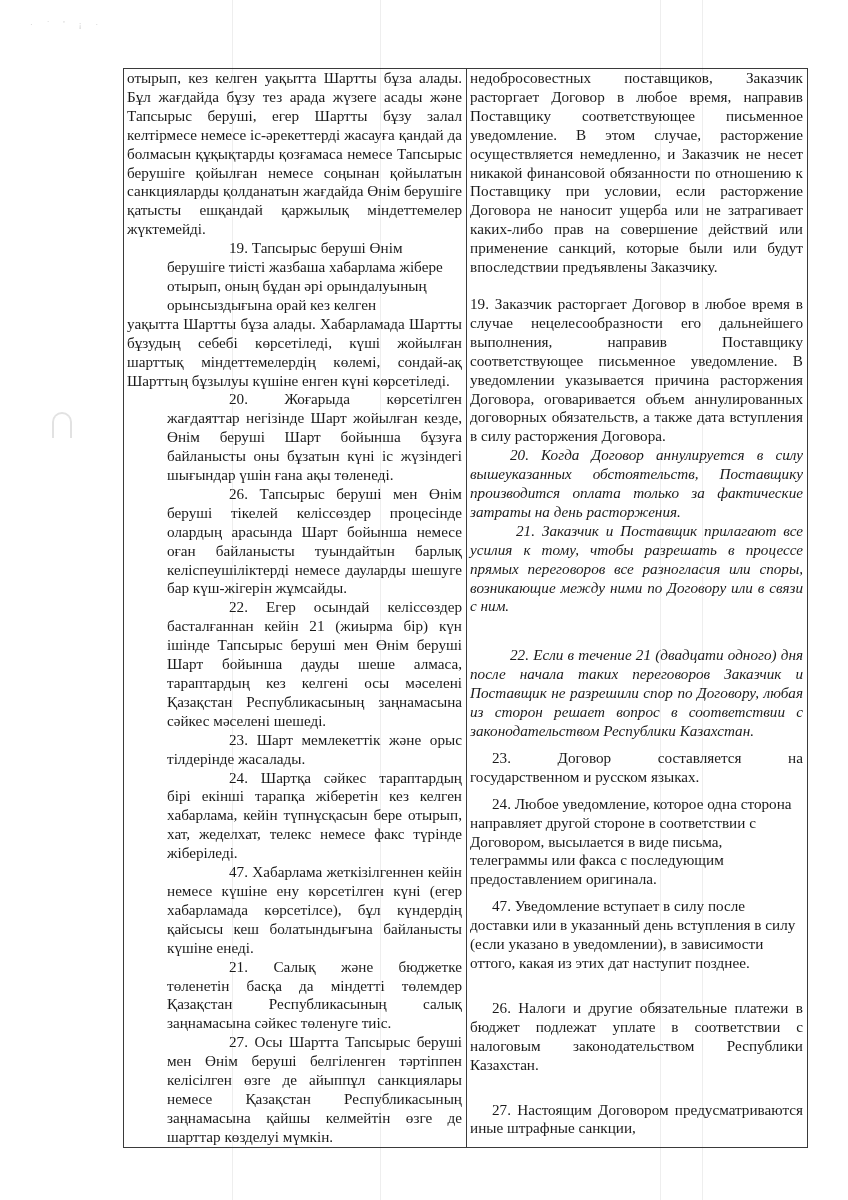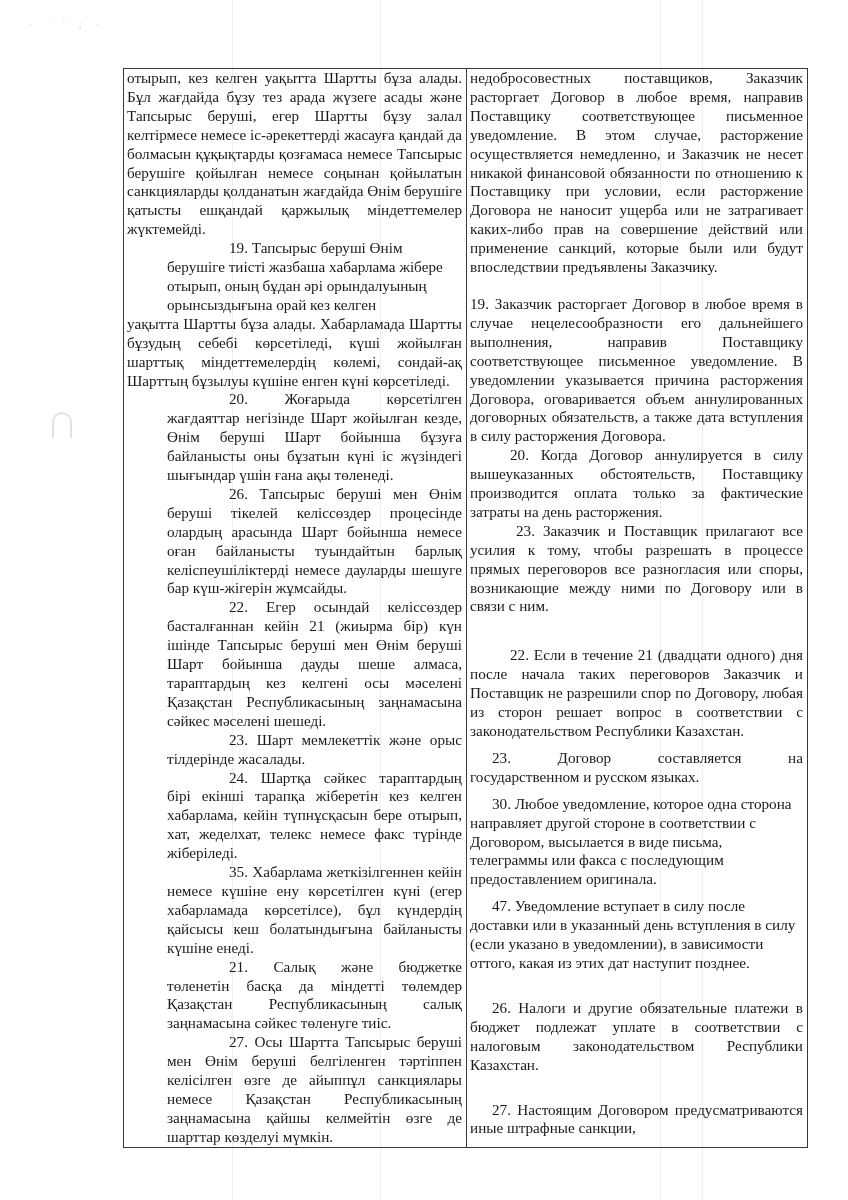--- a/index.html
+++ b/index.html
@@ -20,21 +20,21 @@
   }
   table.contract td {
     vertical-align: top; border: 1px solid #3a3a3a;
     padding: 0 4px 0 3px;
     font-size: 15.2px; line-height: 18.9px; text-align: justify;
   }
   col.c1 { width: 343px; }
   col.c2 { width: 341px; }
   p { margin: 0; }
   .ind { text-indent: 62px; margin-left: 40px; }
-  .ind2 { text-indent: 40px; }
+  .ind2 { text-indent: 40px; font-style: italic; }
   .ind3 { text-indent: 22px; margin-top: 8px; }
   .gap { height: 18px; }
   .gap2 { height: 30px; }
   .nj { text-align: left; }
 </style>
 </head>
 <body>
 
 <div class="scan-line" style="left:232px"></div>
 <div class="scan-line" style="left:380px"></div>
@@ -52,34 +52,34 @@
       <tr>
     <td>
       <p>отырып, кез келген уақытта Шартты бұза алады. Бұл жағдайда бұзу тез арада жүзеге асады және Тапсырыс беруші, егер Шартты бұзу залал келтірмесе немесе іс-әрекеттерді жасауға қандай да болмасын құқықтарды қозғамаса немесе Тапсырыс берушіге қойылған немесе соңынан қойылатын санкцияларды қолданатын жағдайда Өнім берушіге қатысты ешқандай қаржылық міндеттемелер жүктемейді.</p>
       <p class="ind" style="text-align:left">19. Тапсырыс беруші Өнім берушіге тиісті жазбаша хабарлама жібере отырып, оның бұдан әрі орындалуының орынсыздығына орай кез келген</p>
       <p>уақытта Шартты бұза алады. Хабарламада Шартты бұзудың себебі көрсетіледі, күші жойылған шарттық міндеттемелердің көлемі, сондай-ақ Шарттың бұзылуы күшіне енген күні көрсетіледі.</p>
       <p class="ind">20. Жоғарыда көрсетілген жағдаяттар негізінде Шарт жойылған кезде, Өнім беруші Шарт бойынша бұзуға байланысты оны бұзатын күні іс жүзіндегі шығындар үшін ғана ақы төленеді.</p>
       <p class="ind">26. Тапсырыс беруші мен Өнім беруші тікелей келіссөздер процесінде олардың арасында Шарт бойынша немесе оған байланысты туындайтын барлық келіспеушіліктерді немесе дауларды шешуге бар күш-жігерін жұмсайды.</p>
       <p class="ind">22. Егер осындай келіссөздер басталғаннан кейін 21 (жиырма бір) күн ішінде Тапсырыс беруші мен Өнім беруші Шарт бойынша дауды шеше алмаса, тараптардың кез келгені осы мәселені Қазақстан Республикасының заңнамасына сәйкес мәселені шешеді.</p>
       <p class="ind">23. Шарт мемлекеттік және орыс тілдерінде жасалады.</p>
       <p class="ind">24. Шартқа сәйкес тараптардың бірі екінші тарапқа жіберетін кез келген хабарлама, кейін түпнұсқасын бере отырып, хат, жеделхат, телекс немесе факс түрінде жіберіледі.</p>
-      <p class="ind">35. Хабарлама жеткізілгеннен кейін немесе күшіне ену көрсетілген күні (егер хабарламада көрсетілсе), бұл күндердің қайсысы кеш болатындығына байланысты күшіне енеді.</p>
+      <p class="ind">47. Хабарлама жеткізілгеннен кейін немесе күшіне ену көрсетілген күні (егер хабарламада көрсетілсе), бұл күндердің қайсысы кеш болатындығына байланысты күшіне енеді.</p>
       <p class="ind">21. Салық және бюджетке төленетін басқа да міндетті төлемдер Қазақстан Республикасының салық заңнамасына сәйкес төленуге тиіс.</p>
       <p class="ind">27. Осы Шартта Тапсырыс беруші мен Өнім беруші белгіленген тәртіппен келісілген өзге де айыппұл санкциялары немесе Қазақстан Республикасының заңнамасына қайшы келмейтін өзге де шарттар көзделуі мүмкін.</p>
     </td>
     <td>
       <p>недобросовестных поставщиков, Заказчик расторгает Договор в любое время, направив Поставщику соответствующее письменное уведомление. В этом случае, расторжение осуществляется немедленно, и Заказчик не несет никакой финансовой обязанности по отношению к Поставщику при условии, если расторжение Договора не наносит ущерба или не затрагивает каких-либо прав на совершение действий или применение санкций, которые были или будут впоследствии предъявлены Заказчику.</p>
       <div class="gap"></div>
       <p>19. Заказчик расторгает Договор в любое время в случае нецелесообразности его дальнейшего выполнения, направив Поставщику соответствующее письменное уведомление. В уведомлении указывается причина расторжения Договора, оговаривается объем аннулированных договорных обязательств, а также дата вступления в силу расторжения Договора.</p>
       <p class="ind2">20. Когда Договор аннулируется в силу вышеуказанных обстоятельств, Поставщику производится оплата только за фактические затраты на день расторжения.</p>
-      <p class="ind2" style="text-indent:46px">23. Заказчик и Поставщик прилагают все усилия к тому, чтобы разрешать в процессе прямых переговоров все разногласия или споры,  возникающие между ними по Договору или в связи с ним.</p>
+      <p class="ind2" style="text-indent:46px">21. Заказчик и Поставщик прилагают все усилия к тому, чтобы разрешать в процессе прямых переговоров все разногласия или споры,  возникающие между ними по Договору или в связи с ним.</p>
       <div class="gap2"></div>
       <p class="ind2">22. Если в течение 21 (двадцати одного) дня после начала таких переговоров Заказчик и Поставщик не разрешили спор по Договору, любая из сторон решает вопрос в соответствии с законодательством Республики Казахстан.</p>
       <p class="ind3" style="white-space:pre-wrap">23.          Договор          составляется          на государственном и русском языках.</p>
-      <p class="ind3 nj">30. Любое уведомление, которое одна сторона направляет другой стороне в соответствии с Договором, высылается в виде письма, телеграммы или факса с последующим предоставлением оригинала.</p>
+      <p class="ind3 nj">24. Любое уведомление, которое одна сторона направляет другой стороне в соответствии с Договором, высылается в виде письма, телеграммы или факса с последующим предоставлением оригинала.</p>
       <p class="ind3 nj">47. Уведомление вступает в силу после доставки или в указанный день вступления в силу (если указано в уведомлении), в зависимости оттого, какая из этих дат наступит позднее.</p>
       <div class="gap"></div>
       <p class="ind3">26. Налоги и другие обязательные платежи в бюджет подлежат уплате в соответствии с налоговым законодательством Республики Казахстан.</p>
       <div class="gap"></div>
       <p class="ind3">27. Настоящим Договором предусматриваются иные штрафные санкции,</p>
     </td>
   </tr>
 </tbody>
   </table>
 

